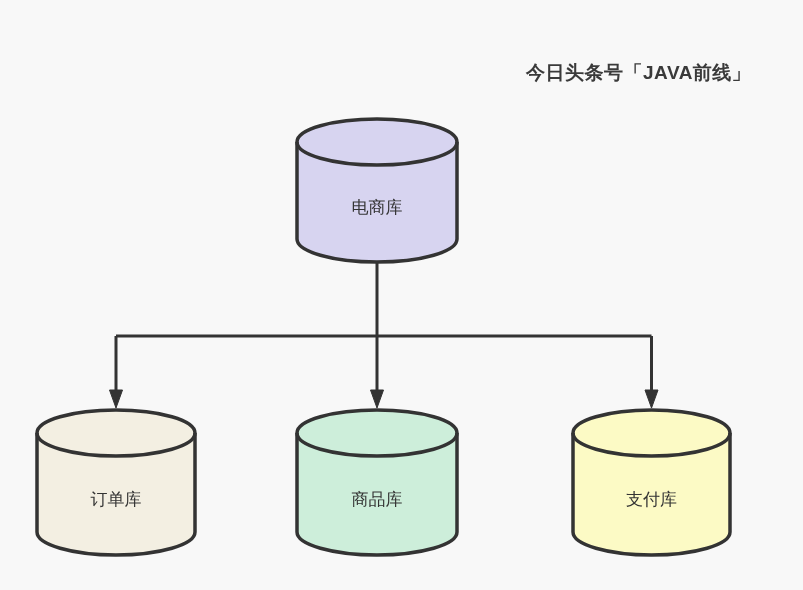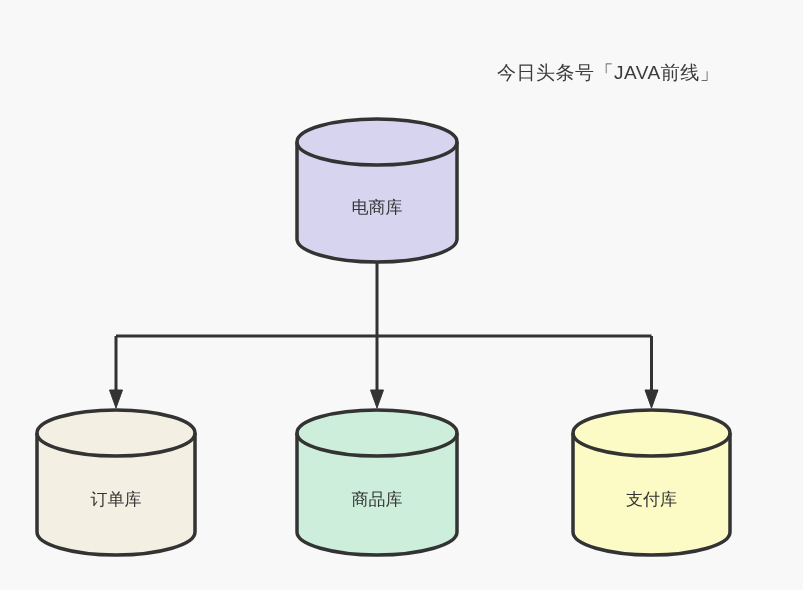--- a/index.html
+++ b/index.html
@@ -10,26 +10,27 @@
   }
   .canvas {
     position: relative;
     width: 803px;
     height: 590px;
     background: #f8f8f8;
     overflow: hidden;
   }
   .watermark {
     position: absolute;
-    left: 497px;
+    left: 526px;
     top: 60px;
     font-size: 19px;
     letter-spacing: 0.5px;
     color: #3a3a3a;
     white-space: nowrap;
+    font-weight: bold;
   }
   svg { display: block; }
   .edge {
     stroke: #333333;
     stroke-width: 3;
     fill: none;
   }
   .arrowhead {
     fill: #333333;
     stroke: #333333;

